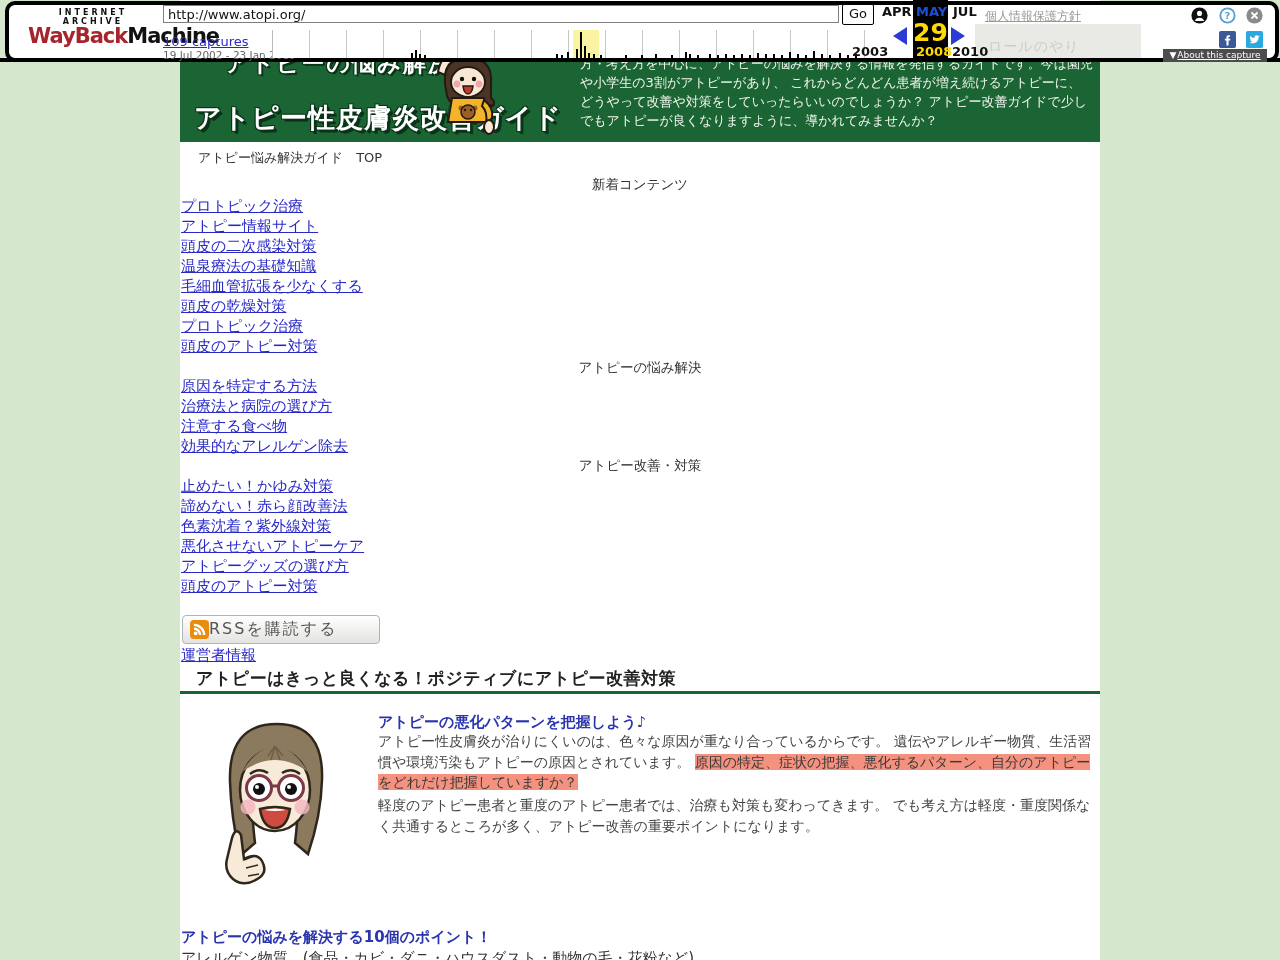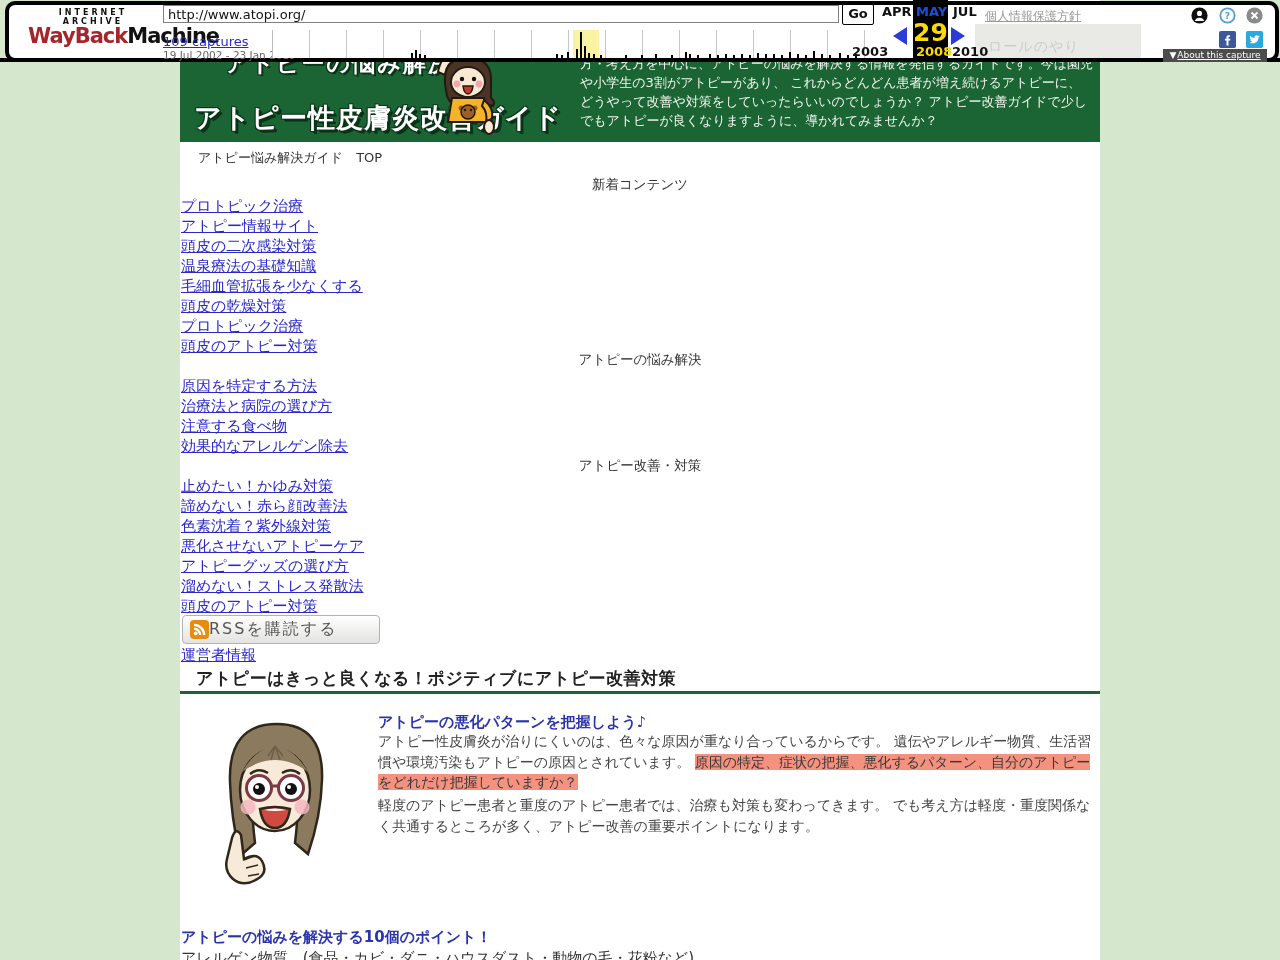--- a/index.html
+++ b/index.html
@@ -45,21 +45,21 @@
     border:4px solid #000;border-radius:10px;}
   .wb-bottom{position:absolute;left:0;top:58px;width:1280px;height:4px;background:#000;}
   .wb-logo{position:absolute;left:28px;top:8px;width:130px;text-align:center;}
   .wb-logo .l1{font-size:8px;letter-spacing:3px;color:#111;font-weight:bold;}
   .wb-logo .l2{font-size:21px;font-weight:bold;letter-spacing:-1px;line-height:20px;}
   .wb-logo .red{color:#a6242b;}
   .wb-logo .blk{color:#111;}
   .wb-url{position:absolute;left:163px;top:5px;width:666px;height:16px;border:1px solid #808080;
     font-size:13px;padding:0 4px;font-family:"DejaVu Sans","Liberation Sans",sans-serif;color:#111;}
   .wb-go{position:absolute;left:842px;top:4px;width:30px;height:19px;background:#fdfdfd;border:1px solid #000;
-    border-radius:2px;font-size:13px;line-height:17px;text-align:center;color:#111;cursor:pointer;font-weight:bold;}
+    border-radius:2px;font-size:13px;line-height:17px;text-align:center;color:#111;cursor:pointer;}
   .wb-captures{position:absolute;left:163px;top:34px;font-size:13px;color:#2929c8;text-decoration:underline;}
   .wb-range{position:absolute;left:163px;top:49px;font-size:10.5px;color:#666;}
   .tl{position:absolute;left:272px;top:30px;width:600px;height:28px;background:#fff;border-left:1px solid #bbb;
     background-image:repeating-linear-gradient(to right,transparent 0,transparent 36px,#c6c6c6 36px,#c6c6c6 37px);}
   .tl-band{position:absolute;left:300px;top:0;width:26px;height:28px;background:#faf3a2;}
   .tl-bar{position:absolute;bottom:0;width:2px;background:#000;}
   .wb-black{position:absolute;left:913px;top:0;width:35px;height:58px;background:#000;}
   .wb-month{position:absolute;top:4px;font-size:13px;font-weight:bold;color:#111;}
   .wb-month.cur{color:#1d4ed8;}
   .wb-day{position:absolute;left:913px;top:18px;width:35px;text-align:center;font-size:25px;font-weight:bold;color:#ffd900;}
@@ -116,36 +116,35 @@
     <a href="#">プロトピック治療</a>
     <a href="#">アトピー情報サイト</a>
     <a href="#">頭皮の二次感染対策</a>
     <a href="#">温泉療法の基礎知識</a>
     <a href="#">毛細血管拡張を少なくする</a>
     <a href="#">頭皮の乾燥対策</a>
     <a href="#">プロトピック治療</a>
     <a href="#">頭皮のアトピー対策</a>
   </div>
 
-  <div class="sec-head" style="top:351px">アトピーの悩み解決</div>
+  <div class="sec-head" style="top:359px">アトピーの悩み解決</div>
   <div class="nav-links" style="top:376px">
     <a href="#">原因を特定する方法</a>
     <a href="#">治療法と病院の選び方</a>
     <a href="#">注意する食べ物</a>
     <a href="#">効果的なアレルゲン除去</a>
   </div>
 
   <div class="sec-head" style="top:457px">アトピー改善・対策</div>
   <div class="nav-links" style="top:476px">
     <a href="#">止めたい！かゆみ対策</a>
     <a href="#">諦めない！赤ら顔改善法</a>
     <a href="#">色素沈着？紫外線対策</a>
     <a href="#">悪化させないアトピーケア</a>
     <a href="#">アトピーグッズの選び方</a>
-    <a href="#">溜めない！ストレス発散法</a>
     <a href="#">頭皮のアトピー対策</a>
   </div>
 
   <div class="rss-btn">
     <svg width="19" height="19" viewBox="0 0 24 24">
       <rect width="24" height="24" rx="5" fill="#e98b0c"></rect>
       <circle cx="7.2" cy="16.8" r="2.4" fill="#fff"></circle>
       <path d="M5 9.6a9.4 9.4 0 0 1 9.4 9.4h-3.1A6.3 6.3 0 0 0 5 12.7z" fill="#fff"></path>
       <path d="M5 4.6A14.4 14.4 0 0 1 19.4 19h-3.1A11.3 11.3 0 0 0 5 7.7z" fill="#fff"></path>
     </svg>

